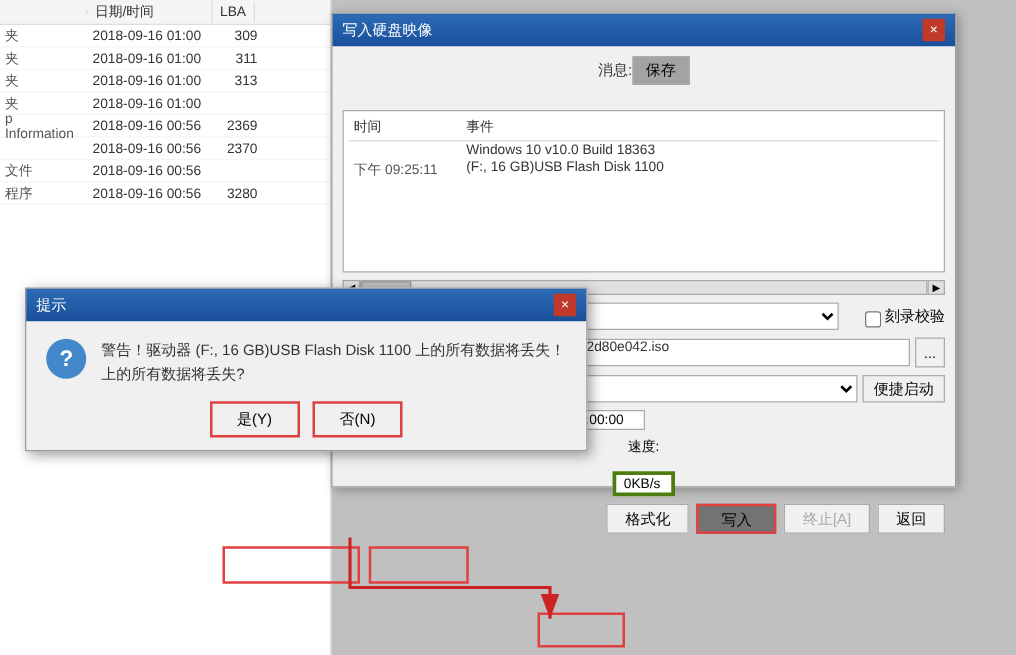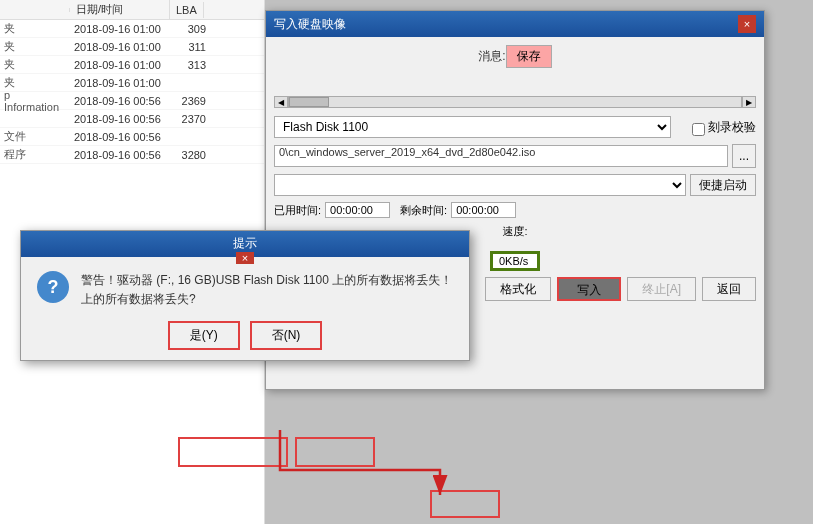--- a/index.html
+++ b/index.html
@@ -61,21 +61,21 @@
       display: flex;
       justify-content: center;
       align-items: center;
       margin-bottom: 20px;
     }
     .section-label {
       font-size: 12px;
       color: #333;
     }
     .save-btn {
-      background: #fca5a5;
+      background: #a3a3a3;
       border: 1px solid #aaa;
       padding: 2px 10px;
       cursor: pointer;
       font-size: 12px;
     }
 
     .message-area {
       background: white;
       border: 1px solid #aaa;
       height: 130px;
@@ -277,21 +277,20 @@
     }
     .alert-titlebar {
       background: linear-gradient(to bottom, #2d6bb5, #1a4f9a);
       color: white;
       padding: 4px 8px;
       display: flex;
       justify-content: space-between;
       align-items: center;
       font-size: 12px;
       height: 26px;
-      flex-direction: column;
     }
     .alert-body {
       padding: 14px 16px 10px 16px;
     }
     .alert-content {
       display: flex;
       align-items: flex-start;
       gap: 12px;
       margin-bottom: 12px;
     }
@@ -445,20 +444,40 @@
     <span>写入硬盘映像</span>
     <button class="dialog-close-btn">×</button>
   </div>
   <div class="dialog-body">
 
     <div class="message-section">
       <div class="section-header">
         <span class="section-label">消息:</span>
         <button class="save-btn">保存</button>
       </div>
+      <div class="message-area">
+        <table class="message-table">
+          <thead>
+            <tr>
+              <th style="width:90px">时间</th>
+              <th>事件</th>
+            </tr>
+          </thead>
+          <tbody>
+            <tr>
+              <td class="msg-time"></td>
+              <td class="msg-event">Windows 10 v10.0 Build 18363</td>
+            </tr>
+            <tr>
+              <td class="msg-time">下午 09:25:11</td>
+              <td class="msg-event">(F:, 16 GB)USB   Flash Disk   1100</td>
+            </tr>
+          </tbody>
+        </table>
+      </div>
     </div>
 
     <div class="scrollbar-row">
       <div class="scroll-arrow">◀</div>
       <div class="h-scrollbar">
         <div class="h-scrollbar-thumb"></div>
       </div>
       <div class="scroll-arrow">▶</div>
     </div>
 

